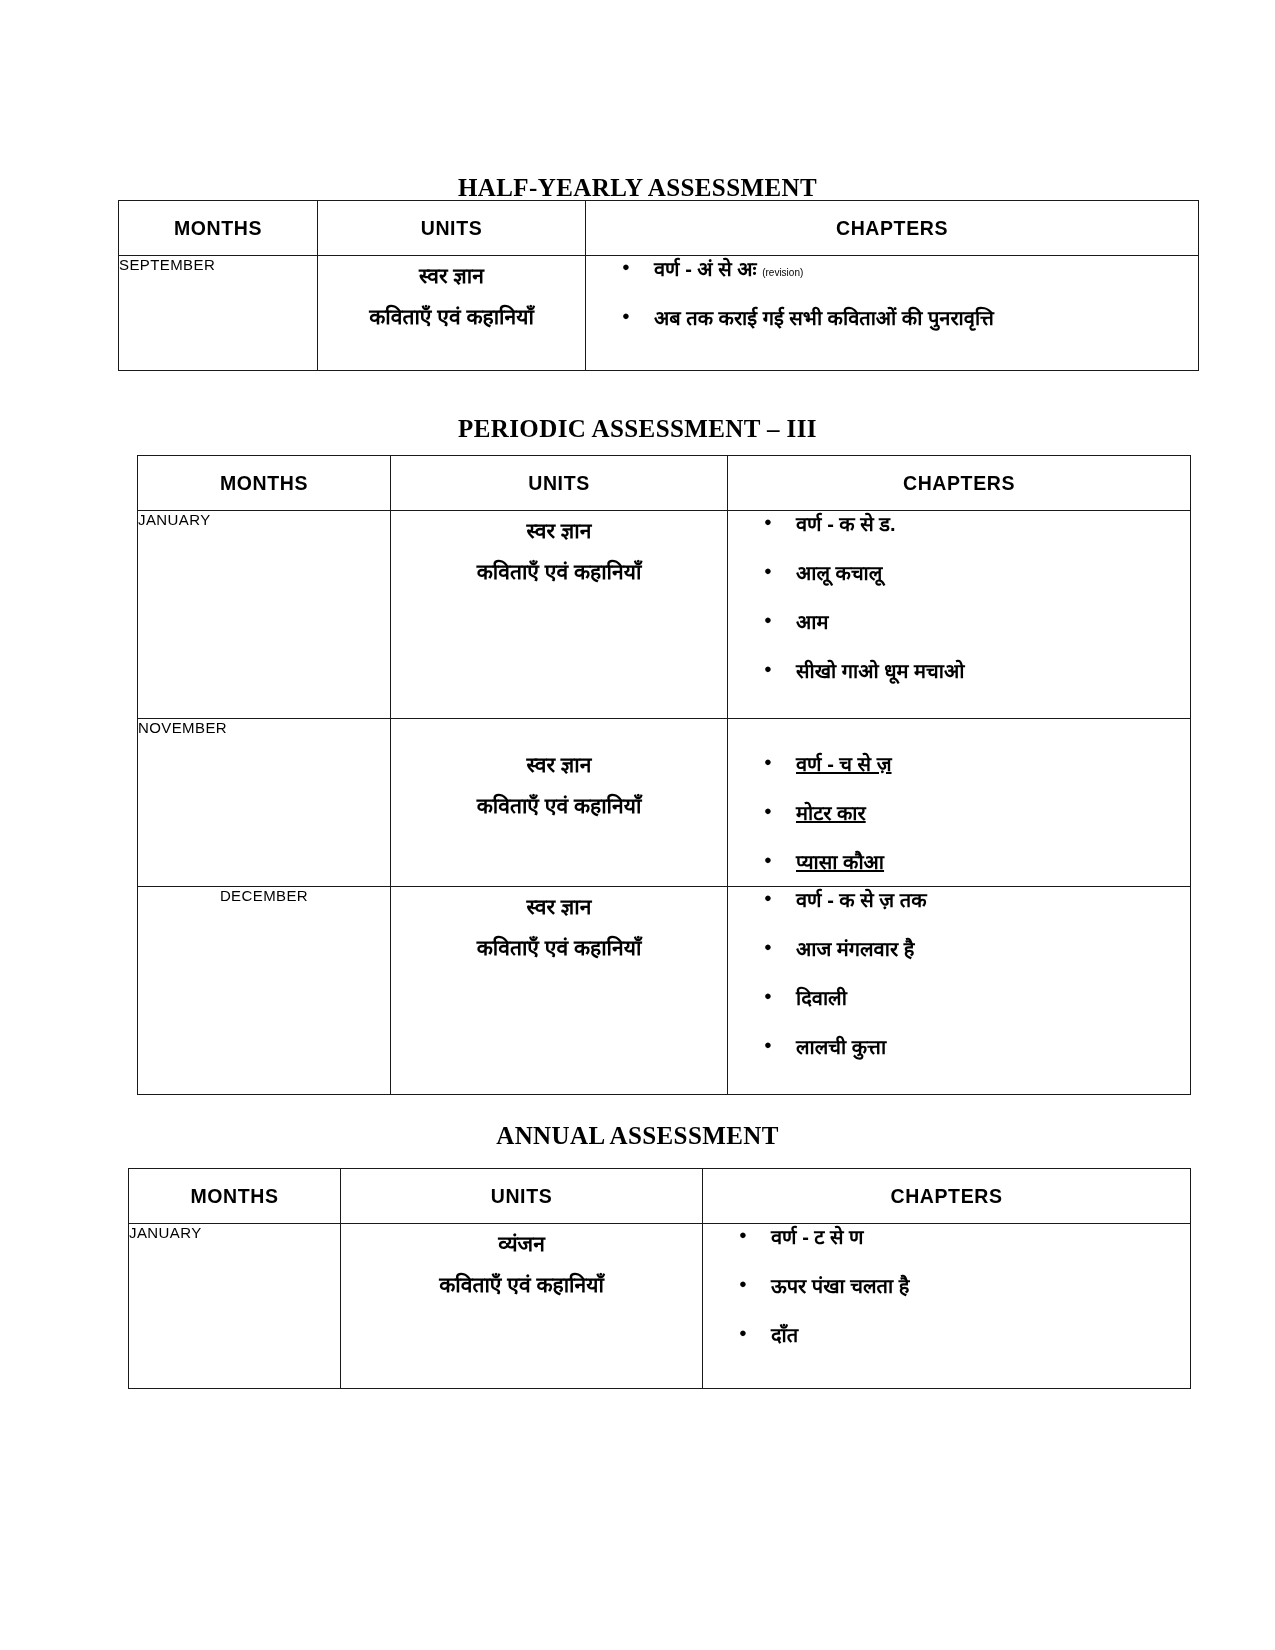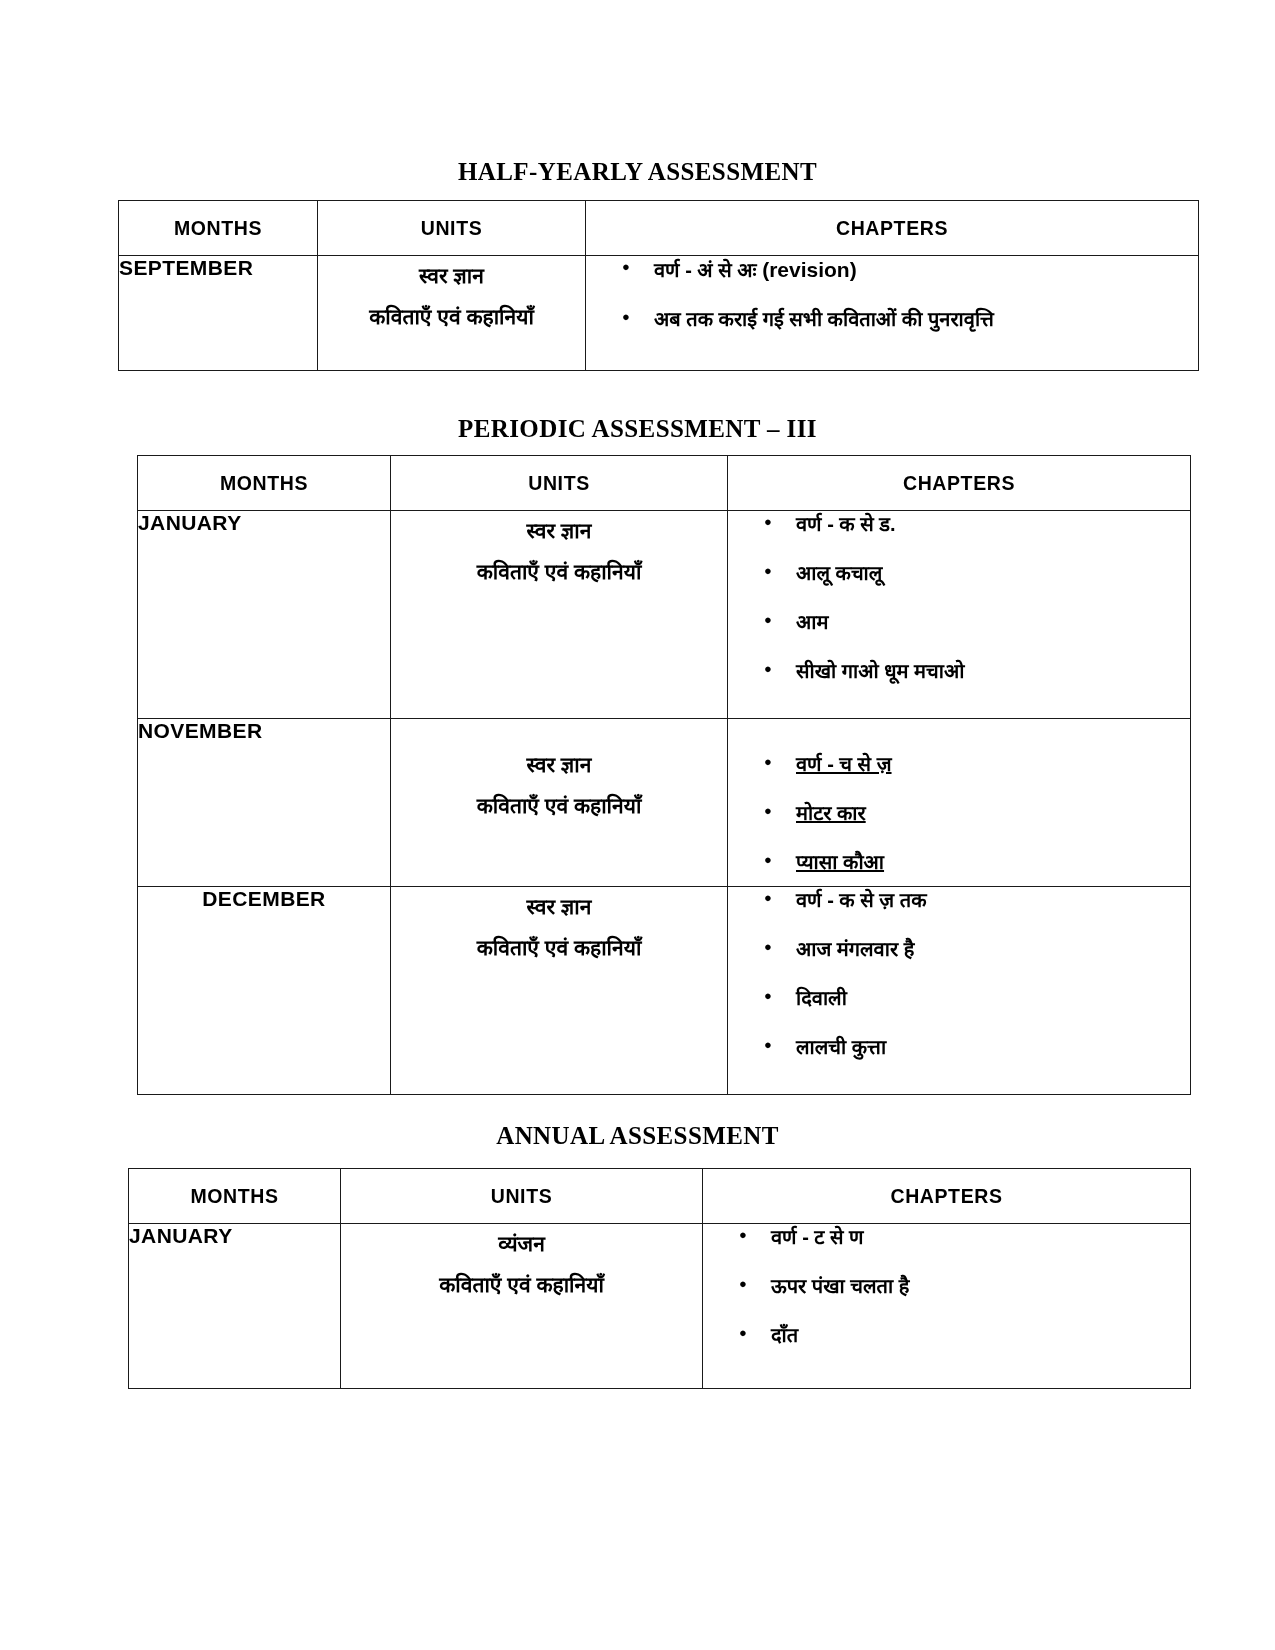--- a/index.html
+++ b/index.html
@@ -53,22 +53,22 @@
     font-size: 19.5px;
     letter-spacing: 0.6px;
     font-family: "Liberation Sans", sans-serif;
     padding: 13px 4px 13px 4px;
     vertical-align: middle !important;
     height: 55px;
     margin-left: 32px;
   }
 
   .month-cell {
-    font-size: 21px;
-    font-weight: bold;
+    font-size: 15px;
+    font-weight: normal;
     font-family: "Liberation Sans", sans-serif;
     letter-spacing: 0.4px;
     padding: 18px 0 0 10px;
   }
   .month-cell.center {
     text-align: center;
     padding-left: 0;
   }
 
   .units-cell {
@@ -104,26 +104,26 @@
   ul.chap-list li::before {
     content: "\25CF";
     position: absolute;
     left: 36px;
     top: -1px;
     font-size: 13px;
     line-height: 1.9;
     color: #000;
   }
   .chap-sub {
-    font-size: 21px;
-    font-weight: bold;
+    font-size: 10px;
+    font-weight: normal;
   }
 
   
-  #title-half   { position: absolute; left: 0;   top: 158px;  width: 1275px; }
+  #title-half   { position: absolute; left: 0;   top: 174px;  width: 1275px; }
   #table-half   { position: absolute; left: 118px; top: 200px; width: 1080px; }
 
   #title-periodic { position: absolute; left: 0; top: 415px; width: 1275px; }
   #table-periodic { position: absolute; left: 137px; top: 455px; width: 1053px; }
 
   #title-annual { position: absolute; left: 0; top: 1122px; width: 1275px; }
   #table-annual { position: absolute; left: 128px; top: 1168px; width: 1062px; }
 
   .col-m1 { width: 199px; }
   .col-u1 { width: 268px; }

